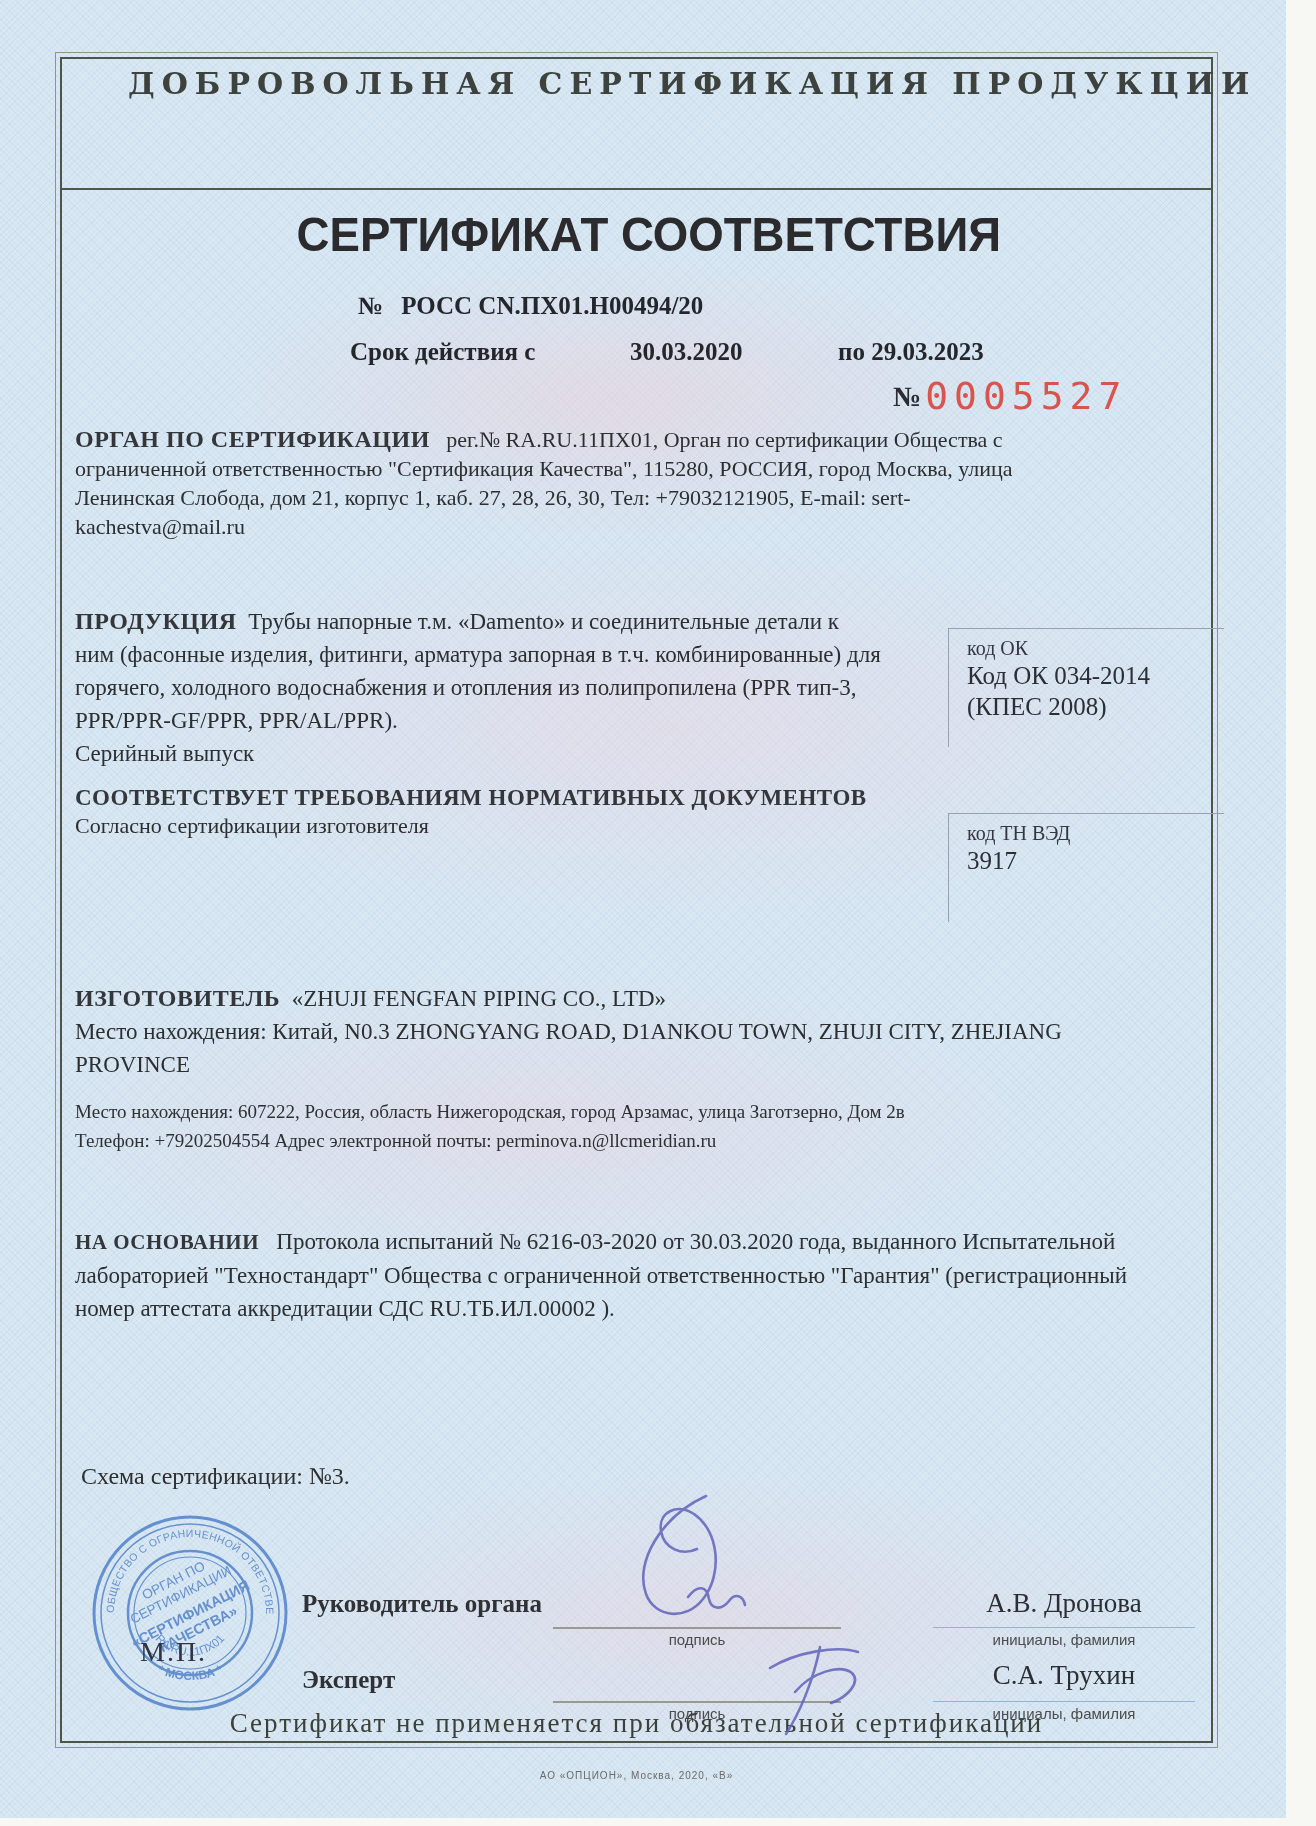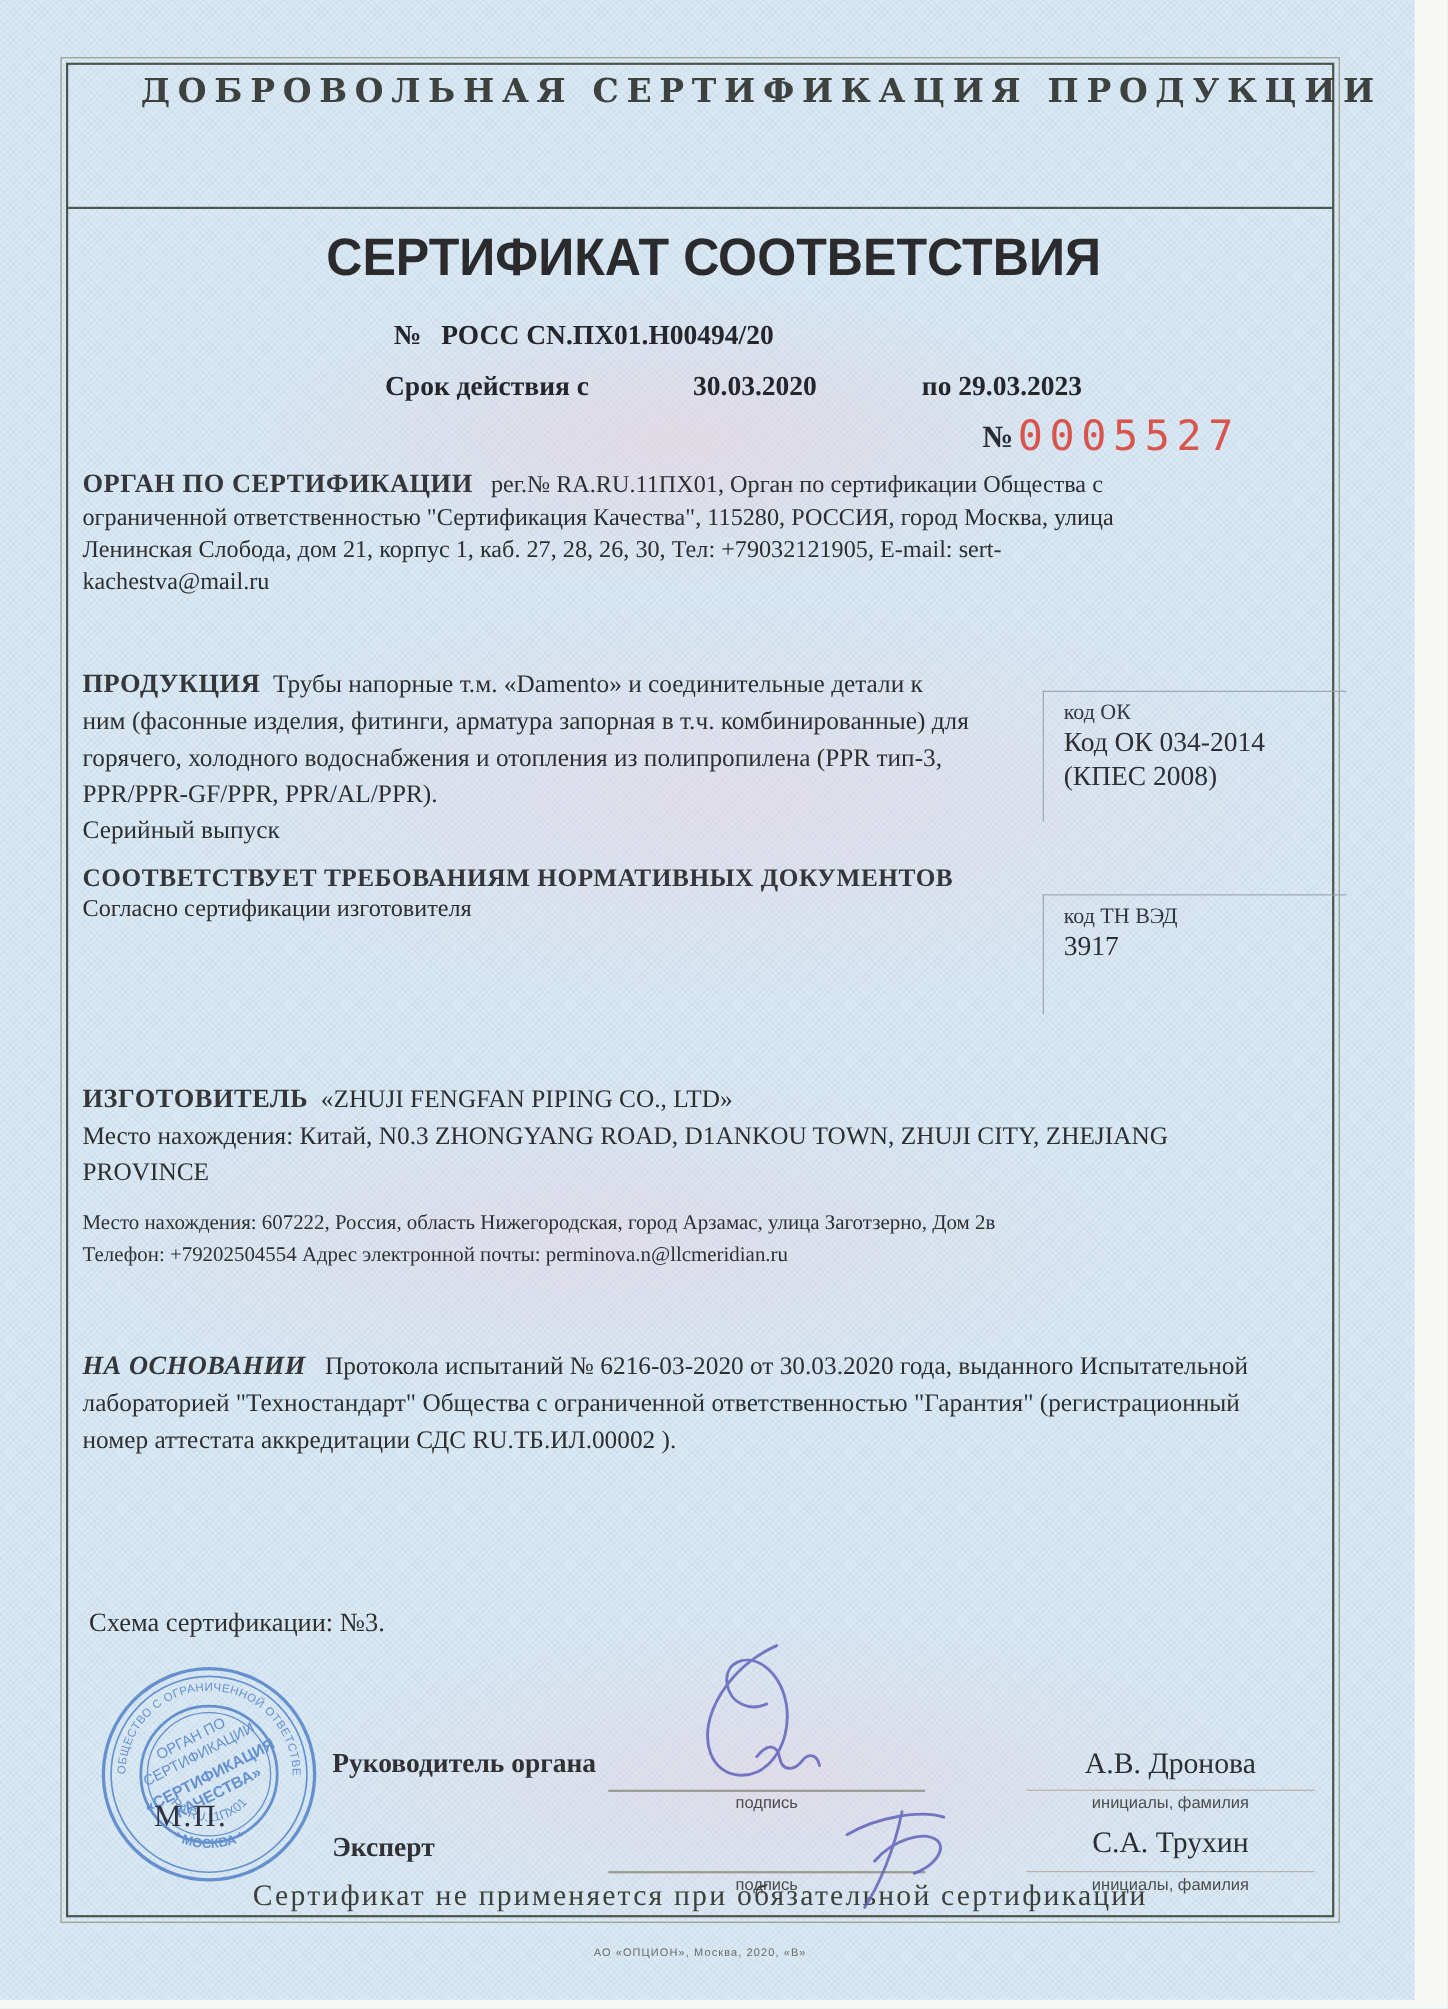--- a/index.html
+++ b/index.html
@@ -68,21 +68,21 @@
   .sec-conf{left:75px;top:785px;width:900px;}
   .sec-conf .h{font-size:23px;font-weight:bold;letter-spacing:.5px;color:#34363a;}
   .sec-conf .t{font-size:22px;margin-top:2px;}
   .sec-manu{left:75px;top:982px;width:1010px;font-size:23px;line-height:33px;}
   .sec-manu b{font-size:24px;}
   .sec-issued{left:75px;top:1096px;width:1080px;}
   .sec-issued .row1 b{font-size:24px;letter-spacing:.5px;color:#34363a;}
   .sec-issued .row1 span{font-size:20px;font-weight:bold;color:#303238;}
   .sec-issued .small{font-size:19px;line-height:26px;margin-top:3px;color:#2e3032;}
   .sec-basis{left:75px;top:1225px;width:1088px;font-size:23px;line-height:33px;}
-  .sec-basis b{font-size:24px;letter-spacing:.5px;font-style:italic;}
+  .sec-basis b{font-size:21px;letter-spacing:.5px;}
   .sec-add{left:75px;top:1455px;}
   .sec-add .h{font-size:25px;font-weight:bold;letter-spacing:.5px;color:#34363a;}
   .sec-add .t{font-size:24px;margin-top:8px;margin-left:6px;}
 
   .mp{left:140px;top:1636px;font-size:28px;color:#2f3342;letter-spacing:2px;z-index:5;}
   .role{font-size:25px;font-weight:bold;color:#2f3135;white-space:nowrap;}
   .role-head{left:302px;top:1590px;}
   .role-expert{left:302px;top:1666px;}
   .sig-line{border-top:2px solid #9a9a92;}
   .sl-1{left:553px;top:1627px;width:288px;}

